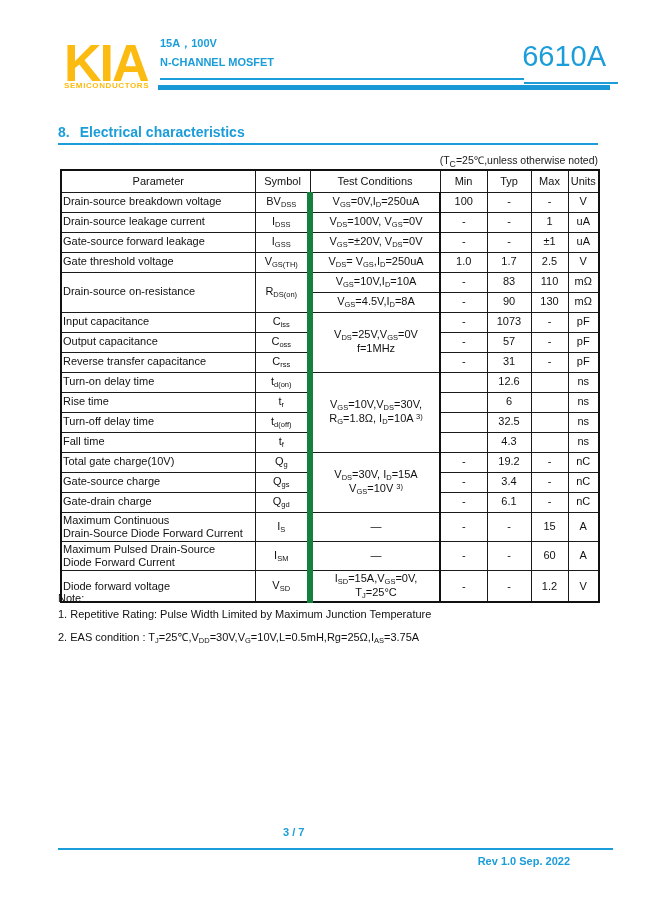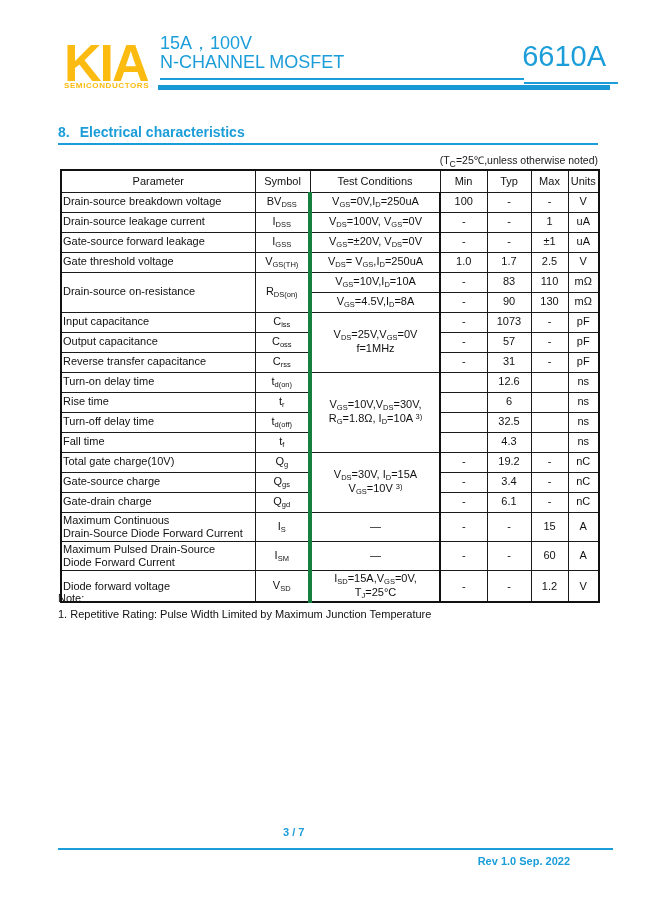--- a/index.html
+++ b/index.html
@@ -2,41 +2,41 @@
 <html><head>
 <meta charset="utf-8">
 <style>
   html,body{margin:0;padding:0;background:#ffffff;}
   body{width:649px;height:917px;font-family:"Liberation Sans",sans-serif;-webkit-font-smoothing:antialiased;}
   .page{position:relative;width:649px;height:917px;background:#fff;overflow:hidden;}
 
   
   .logo{position:absolute;left:64px;top:37px;font-size:52px;font-weight:bold;color:#FBBB10;letter-spacing:-2px;line-height:1;}
   .logo-sub{position:absolute;left:64px;top:81px;font-size:8px;font-weight:bold;color:#FBBB10;letter-spacing:0.6px;}
-  .tagline{position:absolute;left:160px;top:34px;color:#1B9DD9;font-weight:normal;font-size:18px;line-height:19px;}
+  .tagline{position:absolute;left:160px;top:34px;color:#1B9DD9;font-weight:bold;font-size:11px;line-height:19px;}
   .part-number{position:absolute;left:516px;top:42px;width:90px;text-align:right;font-size:29px;font-weight:500;color:#1B9DD9;line-height:1;}
   .hline-1{position:absolute;left:160px;top:78px;width:364px;height:2px;background:#1B9DD9;}
   .hline-2{position:absolute;left:524px;top:82px;width:94px;height:2px;background:#1B9DD9;}
   .hbar{position:absolute;left:158px;top:85px;width:452px;height:5px;background:#1899D6;}
 
   
   .section-heading{position:absolute;left:58px;top:124px;font-size:14px;font-weight:bold;color:#1B9DD9;}
   .section-heading .num{margin-right:10px;}
   .section-underline{position:absolute;left:58px;top:143px;width:540px;height:2px;background:#1B9DD9;}
   .tc-note{position:absolute;left:58px;top:153px;width:540px;text-align:right;font-size:10.5px;color:#1a1a1a;}
 
   
   .ec-table{position:absolute;left:60px;top:169px;border-collapse:collapse;table-layout:fixed;border:2px solid #111;}
   .ec-table td,.ec-table th{border:1px solid #1a1a1a;font-size:11px;font-weight:normal;color:#111;text-align:center;padding:1px 2px;line-height:1.2;overflow:hidden;}
   .ec-table tr{height:20px;}
   .ec-table tr.hdr{height:22px;}
   .ec-table tr.tall2{height:27px;}
   .ec-table tr.tall3{height:30px;margin-left:39px;}
   .ec-table td.param{text-align:left;padding-left:1px;}
-  .ec-table td.cond{border-left:4px solid #15803d;border-right:2px solid #111;}
+  .ec-table td.cond{border-left:6px solid #15803d;border-right:2px solid #111;}
   .ec-table sub{font-size:7.5px;vertical-align:-2px;}
   .ec-table sup{font-size:7.5px;vertical-align:3px;}
 
   
   .notes{position:absolute;left:58px;top:592px;width:566px;font-size:11px;color:#111;}
   .notes .note-label{margin:0 0 4px 0;}
   .notes .note-item{margin:0 0 10px 0;line-height:1.2;}
   .notes sub{font-size:7.5px;vertical-align:-2px;}
 
   
@@ -247,19 +247,20 @@
       <td>-</td>
       <td>1.2</td>
       <td>V</td>
     </tr>
   </tbody>
     </table>
 
   <div class="notes">
     <p class="note-label">Note:</p>
     <p class="note-item">1. Repetitive Rating: Pulse Width Limited by Maximum Junction Temperature</p>
+    <p class="note-item">2. EAS condition : T<sub>J</sub>=25℃,V<sub>DD</sub>=30V,V<sub>G</sub>=10V,L=0.5mH,Rg=25Ω,I<sub>AS</sub>=3.75A</p>
   </div>
 
   <div class="footer-line"></div>
   <div class="footer-page">3 / 7</div>
   <div class="footer-rev">Rev 1.0 Sep. 2022</div>
 
 </div>
 
 </body></html>

